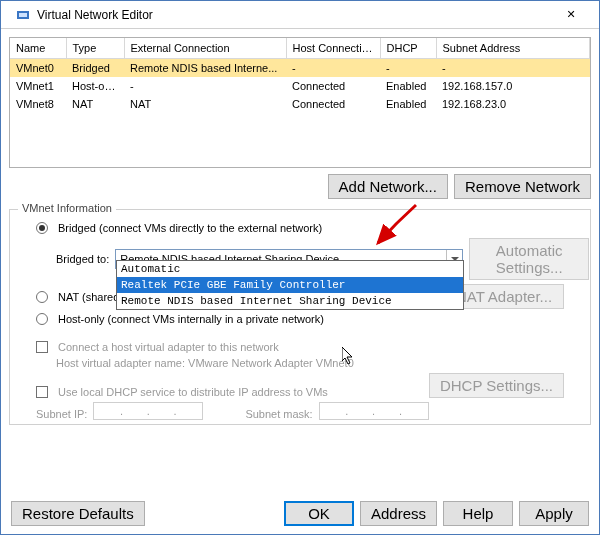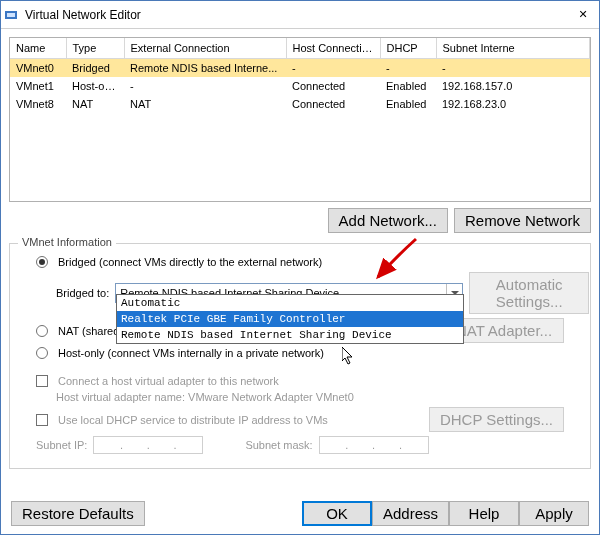--- a/index.html
+++ b/index.html
@@ -18,21 +18,21 @@
   width: 600px;
   height: 535px;
   display: flex;
   flex-direction: column;
 }
 .titlebar {
   background: #fff;
   height: 28px;
   display: flex;
   align-items: center;
-  padding: 0 2px;
+  padding: 0 14px;
   border-bottom: 1px solid #d0d0d0;
 }
 .titlebar .icon {
   width: 16px; height: 16px; margin-right: 6px;
   display: inline-flex; align-items: center; justify-content: center;
 }
 .titlebar .title { flex: 1; font-size: 12px; }
 .titlebar .close {
   width: 40px; height: 28px;
   display: flex; align-items: center; justify-content: center;
@@ -40,21 +40,21 @@
 }
 .client {
   flex: 1;
   padding: 8px;
   display: flex;
   flex-direction: column;
 }
 .table-wrap {
   border: 1px solid #b0b0b0;
   background: #fff;
-  height: 165px;
+  height: 131px;
   overflow: hidden;
 }
 table { border-collapse: collapse; width: 100%; table-layout: fixed; }
 th {
   text-align: left;
   font-weight: normal;
   padding: 4px 6px;
   border-right: 1px solid #d8d8d8;
   border-bottom: 1px solid #d8d8d8;
   background: #fff;
@@ -71,36 +71,36 @@
   font-size: 15px;
   padding: 3px 10px;
   background: #e1e1e1;
   border: 1px solid #adadad;
   min-width: 70px;
 }
 button:disabled { color: #9a9a9a; background:#efefef; border-color:#cfcfcf; }
 .group {
   border: 1px solid #d0d0d0;
   margin-top: 10px;
-  padding: 8px 10px 10px 10px;
+  padding: 8px 10px 0 10px;
   position: relative;
 }
 .group > .legend {
   position: absolute;
   top: -8px; left: 8px;
   background: #fff;
   padding: 0 4px;
   color: #444;
 }
 .row { display: flex; align-items: center; margin: 4px 16px; gap: 6px; position: relative; }
 .row .lbl { white-space: nowrap; }
 .radio { width: 12px; height:12px; border:1px solid #707070; border-radius:50%; display:inline-flex; align-items:center; justify-content:center; margin-right:4px; }
 .radio.checked::after { content:""; width:6px; height:6px; border-radius:50%; background:#333; }
 .check { width: 12px; height:12px; border:1px solid #707070; display:inline-block; margin-right:4px; background:#fff; }
-.disabled, .disabled * { color:#9a9a9a !important; }
+.disabled, .disabled * { color:#9a9a9a !important;align-items:flex-end; }
 .combo {
   border:1px solid #7a9ac0;
   background:#fff;
   height:20px;
   display:flex; align-items:center;
   padding:0 18px 0 4px;
   position: relative;
   flex:1;
 }
 .combo .arrow {
@@ -120,21 +120,21 @@
 .dropdown .opt.hl { background:#1e74d2; color:#fff; }
 .sideBtn { min-width: 120px; margin-left:auto; }
 .ipbox {
   display:inline-flex; align-items:center;
   border:1px solid #cfcfcf; background:#fff;
   padding:1px 4px; gap:2px; height:18px; width:110px;
 }
 .ipbox span.dot { color:#999; }
 .ipbox .seg { width:20px; text-align:center; }
 .footer {
-  display:flex; align-items:center; 
+  display:flex; align-items:center; gap:6px;
   padding: 8px 10px;
 }
 .footer .spacer { flex:1; }
 .ok { border-color:#0078d7; box-shadow: inset 0 0 0 1px #0078d7; }
 .arrow-annot {
   position:absolute;
   pointer-events:none;
 }
 .cursor {
   position:absolute;
@@ -170,21 +170,21 @@
             <col style="width:56px">
             <col>
           </colgroup>
         <thead>
           <tr>
             <th>Name</th>
             <th>Type</th>
             <th>External Connection</th>
             <th>Host Connection</th>
             <th>DHCP</th>
-            <th>Subnet Interne</th>
+            <th>Subnet Address</th>
           </tr>
         </thead>
         <tbody id="tbody">
             <tr class="sel">
               <td>VMnet0</td>
               <td>Bridged</td>
               <td>Remote NDIS based Interne...</td>
               <td>-</td>
               <td>-</td>
               <td>-</td>

